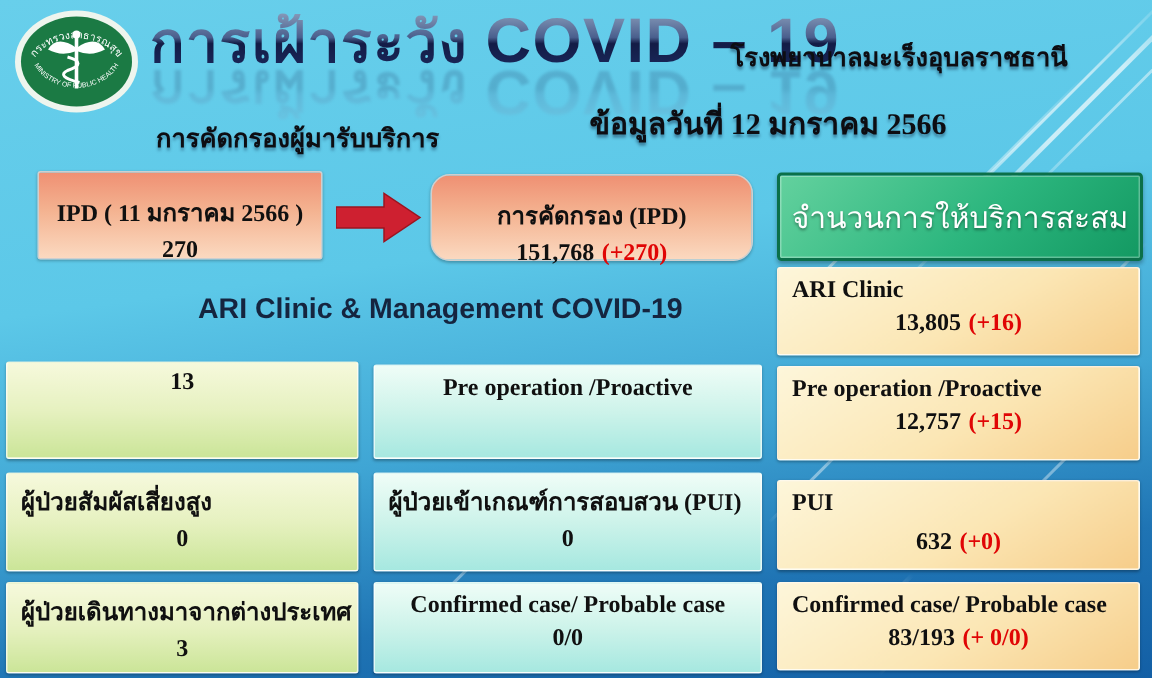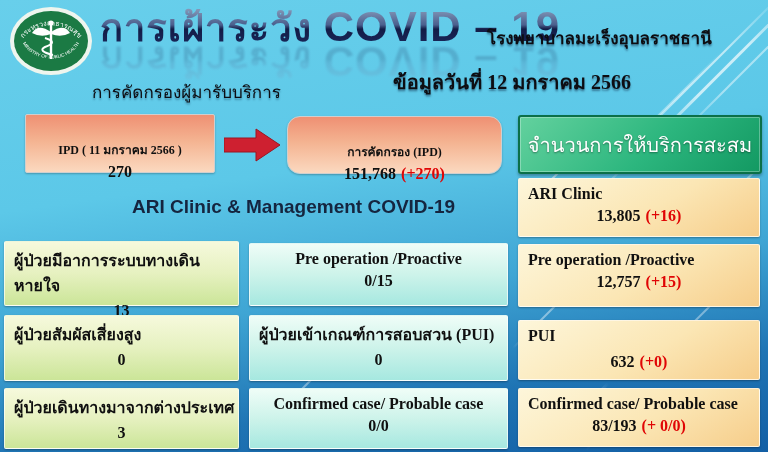--- a/index.html
+++ b/index.html
@@ -17,30 +17,30 @@
   .main-title{
     font-family:"Liberation Sans",sans-serif;font-weight:bold;font-size:38px;letter-spacing:1px;
     background:linear-gradient(180deg,#8fa3c0 0%,#4a5f8d 45%,#131c46 55%,#1b2a5e 100%);
     -webkit-background-clip:text;background-clip:text;color:transparent;
     white-space:nowrap;
   }
   .main-title .covid{font-size:42px;}
   .reflect{transform:scaleY(-1);opacity:.17;filter:blur(1px);margin-top:-8px;}
   .hospital{position:absolute;left:487px;top:24px;font-size:17px;font-weight:bold;color:#0d0d12;
     text-shadow:0 2px 2px rgba(10,30,60,.45);white-space:nowrap;}
-  .screen-title{position:absolute;left:92px;top:78px;font-size:17px;font-weight:normal;color:#0d0d12;
+  .screen-title{position:absolute;left:104px;top:78px;font-size:17px;font-weight:bold;color:#0d0d12;
     text-shadow:0 2px 2px rgba(10,30,60,.35);}
   .date-line{position:absolute;left:393px;top:66px;font-size:20px;font-weight:bold;color:#0d0d12;
     text-shadow:0 2px 2px rgba(10,30,60,.45);}
   
   .box{position:absolute;border-radius:2px;box-shadow:0 1px 2px rgba(0,0,0,.25);}
   .salmon{background:linear-gradient(180deg,#ef9073 0%,#f4b391 45%,#fbd9c0 100%);border:1px solid #cfcfcf;}
   .ipd-box{left:25px;top:114px;width:188px;height:57px;text-align:center;}
   .screening-box{left:287px;top:116px;width:213px;height:56px;text-align:center;border-radius:13px;}
-  .box .line1{font-size:12px;font-weight:bold;color:#101010;margin-top:25px;font-family:Liberation Serif, serif;}
+  .box .line1{font-size:16px;font-weight:bold;color:#101010;margin-top:14px;font-family:Liberation Serif, serif;}
   .box .line2{font-size:16px;font-weight:bold;color:#101010;margin-top:4px;}
   .arrow{position:absolute;left:224px;top:126px;}
   .delta{color:#e00505;margin-left:5px;}
   
   .green-box{left:518px;top:115px;width:240px;height:55px;
     background:linear-gradient(135deg,#63d19e 0%,#2cb67e 55%,#139962 100%);
     border:2px solid #0b7049;border-radius:3px;box-shadow:inset 0 0 0 1px rgba(255,255,255,.3),0 2px 3px rgba(0,0,0,.3);
     display:flex;align-items:center;justify-content:center;}
   .green-box .t{color:#fff;font-size:20px;font-weight:normal;text-shadow:0 1px 2px rgba(0,0,0,.4);}
   
@@ -146,35 +146,33 @@
   <div class="card cream" style="left:518px;top:320px;width:240px;height:58px;">
     <div class="lbl">PUI</div>
     <div class="val" style="margin-top:8px"><span>632</span><span class="delta">(+0)</span></div>
   </div>
   <div class="card cream" style="left:518px;top:388px;width:240px;height:57px;">
     <div class="lbl">Confirmed case/ Probable case</div>
     <div class="val"><span>83/193</span><span class="delta">(+ 0/0)</span></div>
   </div>
 
   <div class="card pgreen" style="left:4px;top:241px;width:233px;height:63px;">
-    <div class="lbl">ผู้ป่วยมีอาการระบบทางเดินหายใจ</div>
     <div class="val">13</div>
   </div>
   <div class="card pgreen" style="left:4px;top:315px;width:233px;height:64px;">
     <div class="lbl">ผู้ป่วยสัมผัสเสี่ยงสูง</div>
     <div class="val">0</div>
   </div>
   <div class="card pgreen" style="left:4px;top:388px;width:233px;height:59px;">
     <div class="lbl">ผู้ป่วยเดินทางมาจากต่างประเทศ</div>
     <div class="val">3</div>
   </div>
 
   <div class="card pcyan" style="left:249px;top:243px;width:257px;height:61px;">
     <div class="lbl center">Pre operation /Proactive</div>
-    <div class="val">0/15</div>
   </div>
   <div class="card pcyan" style="left:249px;top:315px;width:257px;height:64px;">
     <div class="lbl">ผู้ป่วยเข้าเกณฑ์การสอบสวน (PUI)</div>
     <div class="val">0</div>
   </div>
   <div class="card pcyan" style="left:249px;top:388px;width:257px;height:59px;">
     <div class="lbl center">Confirmed case/ Probable case</div>
     <div class="val">0/0</div>
   </div>
 

